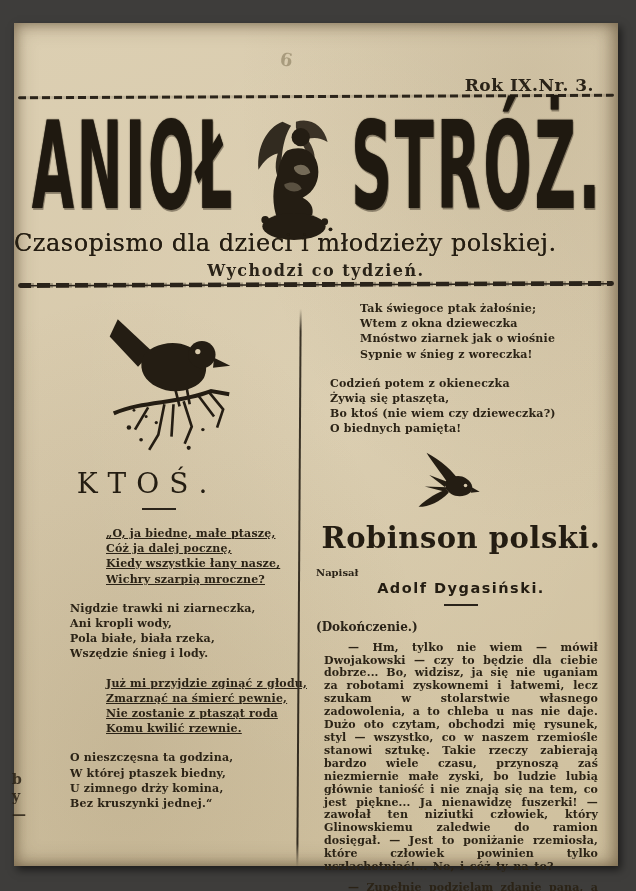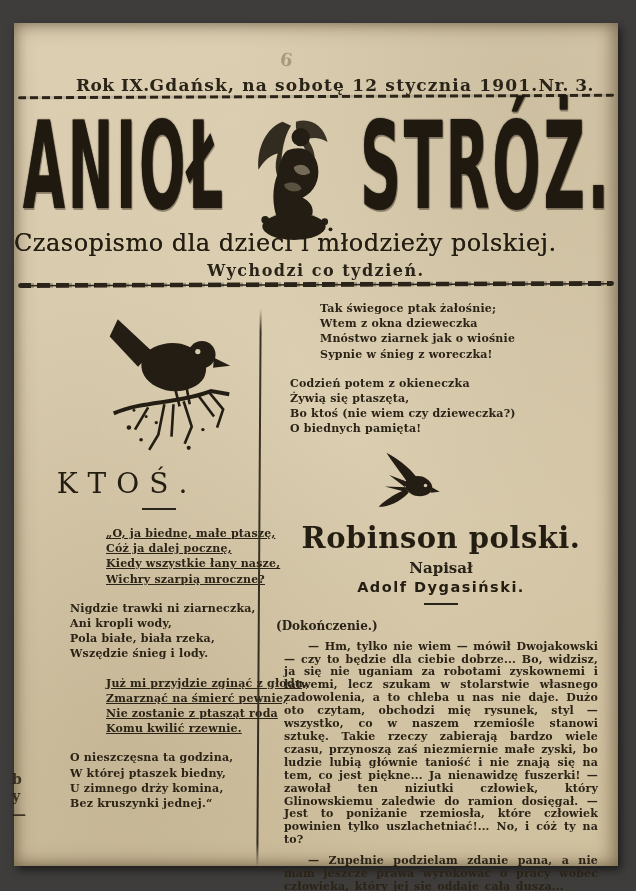--- a/index.html
+++ b/index.html
@@ -35,21 +35,21 @@
   }
   .hdr .mid{letter-spacing:1.2px;}
   .rule-wavy{
     position:absolute;top:72px;left:4px;right:4px;height:3px;
     background:repeating-linear-gradient(90deg,#2b241a 0 8px, rgba(43,36,26,.15) 8px 12px);
     transform:rotate(-0.25deg);border-radius:2px;
   }
   
   .masthead{
     position:absolute;top:78px;left:0;right:0;height:132px;
-    display:flex;justify-content:center;align-items:center;gap:9px;
+    display:flex;justify-content:center;align-items:center;gap:0;
   }
   .mast-word{
     font-family:"DejaVu Sans", sans-serif;font-weight:bold;
     font-size:62px;letter-spacing:3px;color:#1f1910;line-height:1;
     transform:scale(.88,1.95);white-space:nowrap;
     text-shadow:0 0 1px rgba(25,18,8,.85), 1px 1px 0 rgba(25,18,8,.35);
   }
   .mast-word.right{transform:scale(.92,1.95);}
   .angel-wrap{width:96px;height:132px;margin:6px -2px -14px -2px;flex:0 0 auto;}
   
@@ -67,21 +67,21 @@
     background:
       repeating-linear-gradient(90deg,#2a231a 0 13px, rgba(42,35,26,.3) 13px 16px, transparent 16px 19px),
       linear-gradient(#2a231a,#2a231a) 0 60%/100% 1.5px no-repeat;
     transform:rotate(-0.2deg);border-radius:3px;
   }
   
   .columns{
     position:absolute;top:272px;left:0;right:0;bottom:0;
     display:flex;
   }
-  .col-left{width:244px;flex:0 0 auto;padding:6px 0 0 26px;box-sizing:border-box;}
+  .col-left{width:284px;flex:0 0 auto;padding:6px 0 0 26px;box-sizing:border-box;}
   .divider{width:2px;flex:0 0 auto;margin-top:14px;
     background:linear-gradient(#3a332704, #3a3327 4%, #332c20 96%, #3a332710);
     transform:rotate(.35deg);}
   .col-right{flex:1;padding:6px 12px 0 16px;box-sizing:border-box;}
   
   .stanza{
     white-space:pre;font-size:11px;font-weight:bold;line-height:15.2px;
     color:#2b2316;margin:0 0 14px 0;letter-spacing:.2px;
   }
   .ind-a{margin-left:30px;}
@@ -95,21 +95,21 @@
     margin:8px 44px 0 0;font-weight:500;
   }
   .small-rule{width:34px;height:2px;background:#2a231a;margin:8px auto 14px auto;}
   .small-rule.lft{margin:8px 60px 16px 102px;}
   
   .swallow-wrap{width:84px;height:62px;margin:2px 0 2px 96px;}
   .article-title{
     text-align:center;font-size:29px;font-weight:bold;color:#241d12;
     margin:8px 0 2px 0;letter-spacing:.5px;
   }
-  .byline-label{text-align:center;font-size:15px;font-weight:bold;color:#2a2318;margin-top:4px;}
+  .byline-label{text-align:left;font-size:10px;font-weight:bold;color:#2a2318;margin-top:12px;}
   .author{
     text-align:center;font-size:14.5px;font-weight:bold;letter-spacing:1.5px;
     color:#241d12;margin-top:2px;font-family:"DejaVu Sans", sans-serif;
   }
   .part-note{font-size:12px;font-weight:bold;color:#2a2318;margin:2px 0 4px 0;}
   .article-body p{
     font-size:11px;font-weight:bold;line-height:12.9px;text-align:justify;
     color:#2b2316;margin:8px;text-indent:24px;letter-spacing:.15px;
     word-spacing:1.5px;
   }
@@ -124,21 +124,20 @@
 </head>
 <body>
 
 <div class="stage">
   <div class="paper">
 
     <div class="ghost-6">6</div>
 
     <div class="hdr">
       <span>Rok IX.</span>
-      <span class="mid">Gdańsk, na sobotę 12 stycznia 1901.</span>
       <span>Nr. 3.</span>
     </div>
     <div class="rule-wavy"></div>
 
     <div class="masthead">
       <span class="mast-word">ANIOŁ</span>
       <span class="angel-wrap">
         <svg viewBox="0 0 100 135" width="96" height="132">
           <path class="ink" opacity=".92" d="M38,10 C22,16 11,36 13,60 C19,50 25,45 33,43 C29,57 31,68 38,74 C35,52 38,27 47,14 Z"></path>
           <path class="ink" opacity=".88" d="M52,10 C67,5 81,14 85,31 C77,26 70,26 64,28 C70,37 73,45 71,54 C62,41 54,25 52,16 Z"></path>

